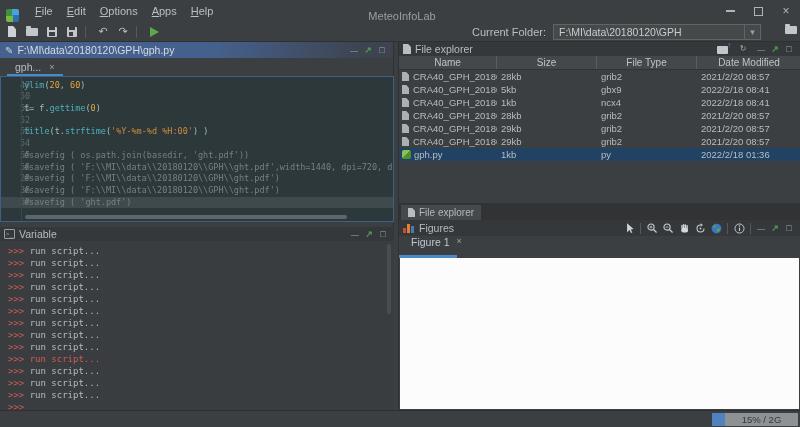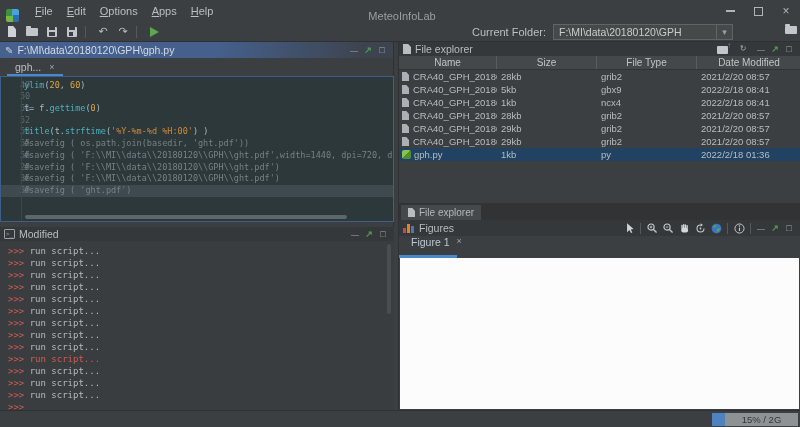--- a/index.html
+++ b/index.html
@@ -28,21 +28,21 @@
   .ic-folder { width:12px; height:8px; background:#c2c7cb; border-radius:1px; position:relative; }
   .ic-folder::before { content:""; position:absolute; left:0; top:-2px; width:5px; height:2px; background:#c2c7cb; border-radius:1px 1px 0 0; }
   .ic-floppy { width:10px; height:10px; background:#c2c7cb; border-radius:1px; position:relative; }
   .ic-floppy::before { content:""; position:absolute; left:2px; top:0; width:6px; height:3px; background:#3c3f41; }
   .ic-floppy::after { content:""; position:absolute; left:2px; bottom:1px; width:6px; height:4px; background:#3c3f41; }
   .ic-floppy.alt::after { width:4px; }
   .uglyph { font-size:11px; color:#b9bec2; line-height:1; }
   .ic-run { width:0; height:0; border-left:9px solid #5fa74c; border-top:5px solid transparent; border-bottom:5px solid transparent; margin-left:8px; }
 
   .folderbar-label { position:absolute; left:472px; top:22px; height:20px; line-height:20px; font-size:11px; color:#bbbfc2; }
-  .foldercombo { position:absolute; left:553px; top:24px; width:180px; height:16px; background:#45494a;
+  .foldercombo { position:absolute; left:553px; top:24px; width:208px; height:16px; background:#45494a;
     border:1px solid #5f6468; display:flex; align-items:center; }
   .foldercombo .val { flex:1; font-size:10.5px; color:#c7ccce; padding-left:5px; white-space:nowrap; overflow:hidden; }
   .foldercombo .arrow { width:16px; height:100%; border-left:1px solid #5f6468; display:flex; align-items:center; justify-content:center; font-size:9px; color:#9aa0a3; }
   .folderbtn { position:absolute; left:785px; top:26px; }
 
   
   .phead { background:#34383a; display:flex; align-items:center; font-size:10.5px; color:#b8bcbe; }
   .phead .ttl { margin-left:4px; white-space:nowrap; }
   .pctl { display:flex; align-items:center; margin-left:auto; }
   .pctl span { width:14px; text-align:center; font-size:8px; color:#a7abae; }
@@ -205,32 +205,33 @@
 
   <div class="code">
     <div class="gutter-line"></div>
     <div id="code-lines">
         <div class="code-line"><span class="ln">48</span><span class="lt"></span></div>
         <div class="code-line"><span class="ln">49</span><span class="lt"><span class="tok-fn">ylim</span><span class="tok-pl">(</span><span class="tok-num">20</span><span class="tok-pl">, </span><span class="tok-num">60</span><span class="tok-pl">)</span></span></div>
         <div class="code-line"><span class="ln">50</span><span class="lt"></span></div>
         <div class="code-line"><span class="ln">51</span><span class="lt"><span class="tok-pl">t= </span><span class="tok-pl">f.</span><span class="tok-fn">gettime</span><span class="tok-pl">(</span><span class="tok-num">0</span><span class="tok-pl">)</span></span></div>
         <div class="code-line"><span class="ln">52</span><span class="lt"></span></div>
         <div class="code-line"><span class="ln">53</span><span class="lt"><span class="tok-fn">title</span><span class="tok-pl">(t.</span><span class="tok-fn">strftime</span><span class="tok-pl">(</span><span class="tok-str">'%Y-%m-%d %H:00'</span><span class="tok-pl">) )</span></span></div>
+        <div class="code-line"><span class="ln">54</span><span class="lt"></span></div>
         <div class="code-line"><span class="ln">55</span><span class="lt"><span class="tok-cmt">#savefig ( os.path.join(basedir, 'ght.pdf'))</span></span></div>
         <div class="code-line"><span class="ln">56</span><span class="lt"><span class="tok-cmt">#savefig ( 'F:\\MI\\data\\20180120\\GPH\\ght.pdf',width=1440, dpi=720, dpi</span></span></div>
         <div class="code-line"><span class="ln">29</span><span class="lt"><span class="tok-cmt">#savefig ( 'F:\\MI\\data\\20180120\\GPH\\ght.pdf')</span></span></div>
         <div class="code-line"><span class="ln">36</span><span class="lt"><span class="tok-cmt">#savefig ( 'F:\\MI\\data\\20180120\\GPH\\ght.pdf')</span></span></div>
         <div class="code-line current"><span class="ln">59</span><span class="lt"><span class="tok-cmt">#savefig ( 'ght.pdf')</span></span></div>
       </div>
     <div class="hscroll"></div>
   </div>
 
   <div class="phead console-head">
     <div class="ic-console">&gt;_</div>
-    <span class="ttl">Modified</span>
+    <span class="ttl">Variable</span>
     <div class="pctl" style="margin-right:4px;">
       <span>—</span>
       <span class="ext">↗</span>
       <span class="sq">□</span>
     </div>
   </div>
 
   <div class="console-body">
     <div id="console-lines">
         <div class="cline"><span class="pr">&gt;&gt;&gt; </span><span class="msg">run script...</span></div>

